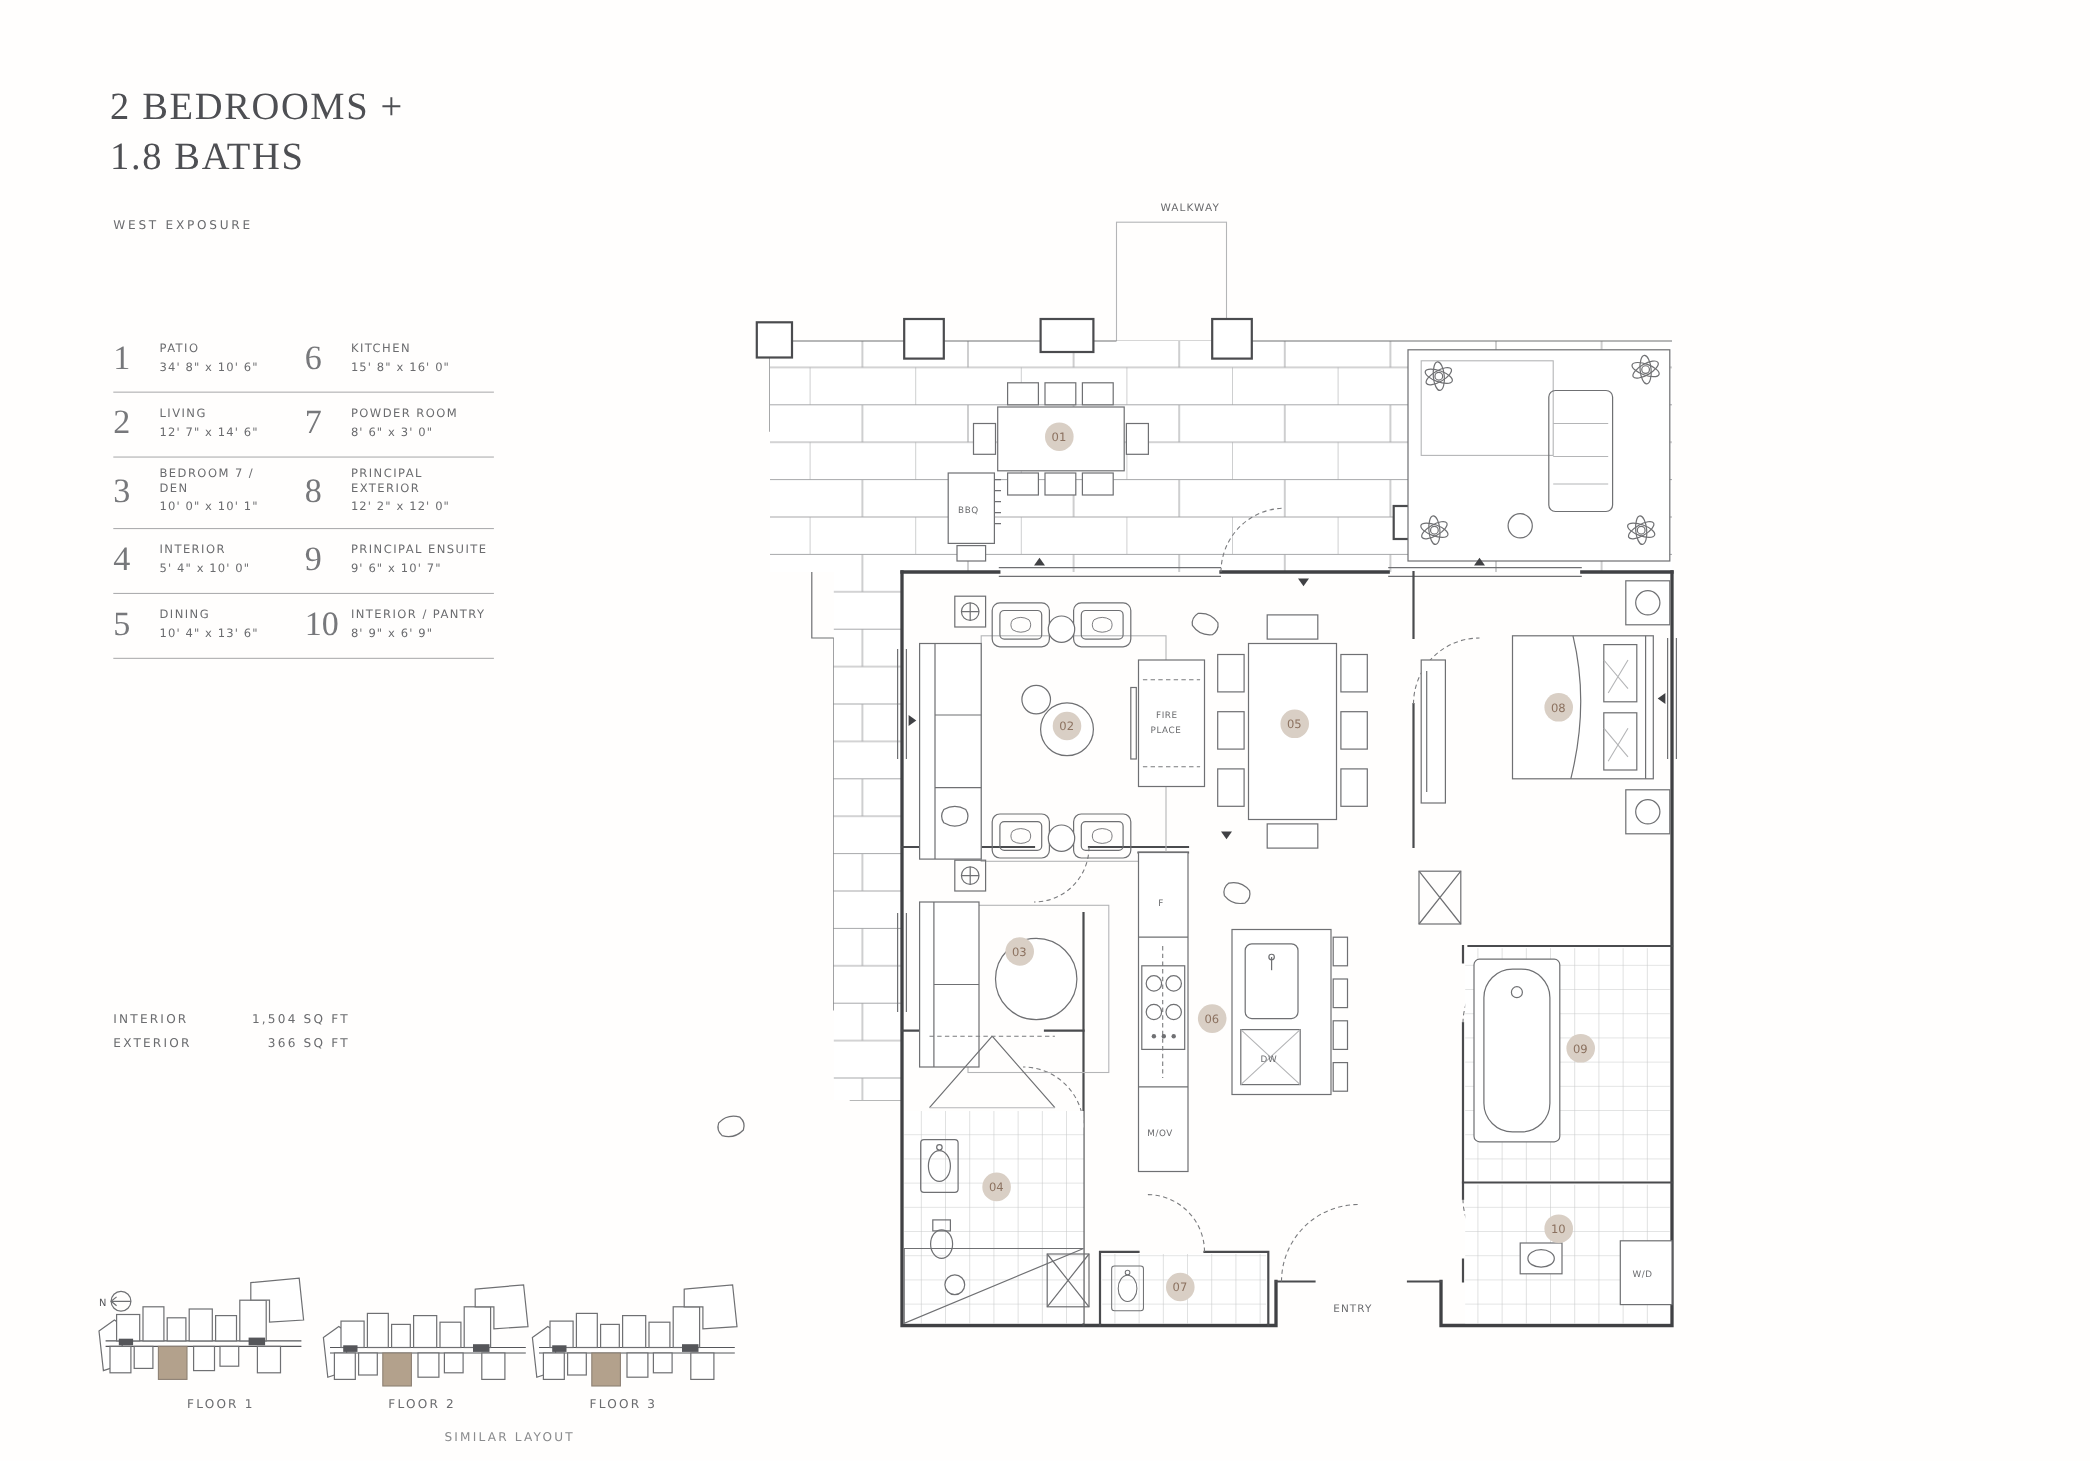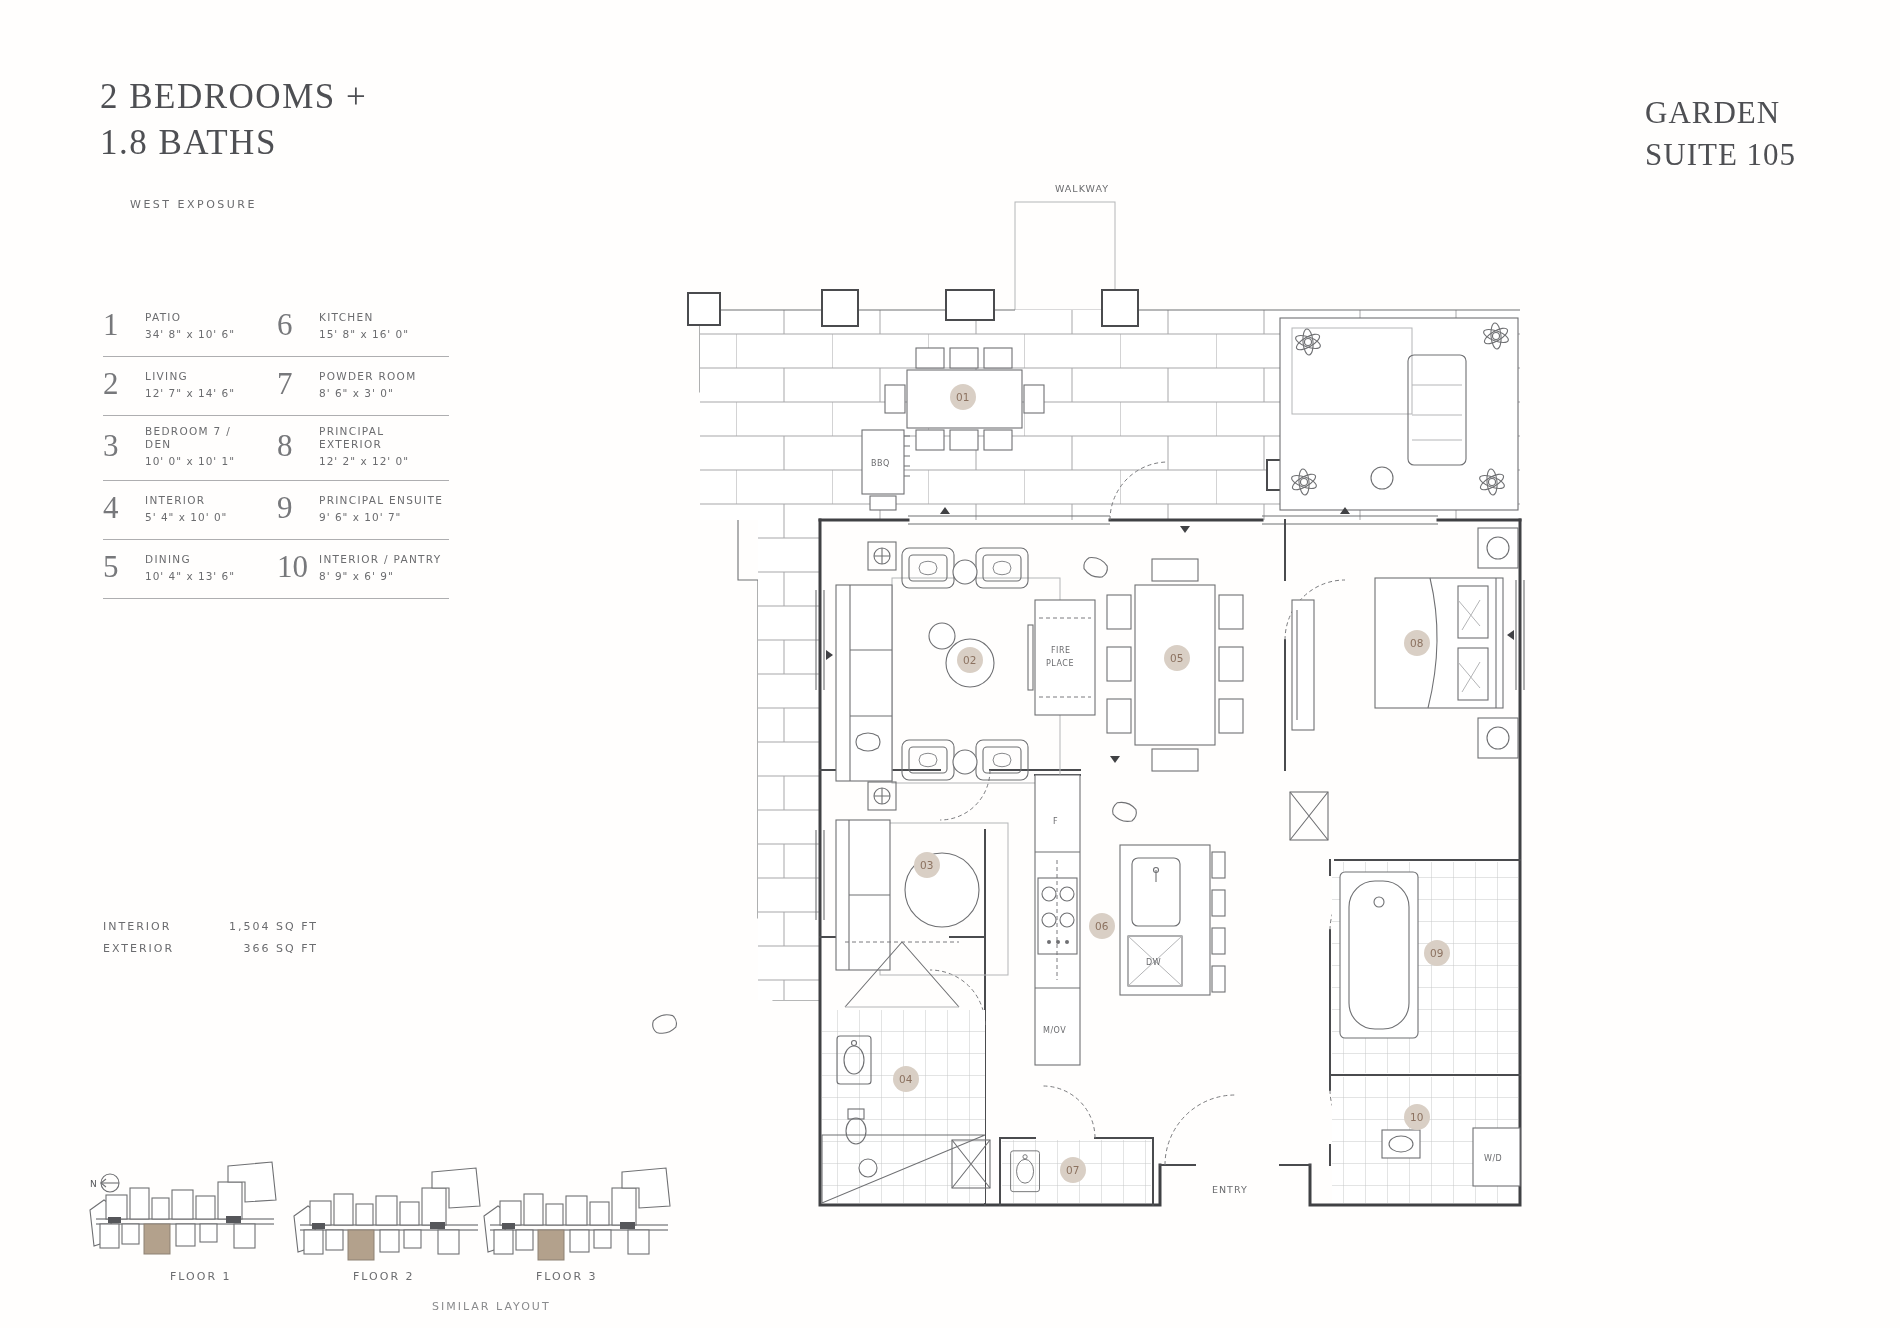--- a/index.html
+++ b/index.html
@@ -1,33 +1,33 @@
 <!DOCTYPE html>
 <html><head>
 <meta charset="utf-8">
 <style>
   html,body{margin:0;padding:0;background:#ffffff;}
   .page{position:relative;width:1900px;height:1328px;background:#fffefd;overflow:hidden;
         font-family:"DejaVu Sans","Liberation Sans",sans-serif;color:#5a5b5e;}
   .serif{font-family:"Liberation Serif","DejaVu Serif",serif;color:#4e4f53;}
   .abs{position:absolute;}
   .title{left:100px;top:74px;font-size:35px;line-height:46px;letter-spacing:1.5px;font-weight:400;}
-  .exposure{left:103px;top:198px;font-size:11px;letter-spacing:2.5px;color:#6b6c6f;margin-left:27px;}
+  .exposure{left:103px;top:198px;font-size:11px;letter-spacing:2.5px;color:#6b6c6f;}
   .suite{left:1645px;top:92px;font-size:31px;line-height:42px;letter-spacing:1px;}
   .legend{left:103px;top:298px;width:346px;}
   .legend-row{display:grid;grid-template-columns:150px 1fr;column-gap:24px;
               padding:9px 0 13px 0;border-bottom:1px solid #aeaeb0;}
   .legend-cell{display:grid;grid-template-columns:42px 1fr;align-items:center;}
   .legend-num{font-family:"Liberation Serif","DejaVu Serif",serif;font-size:31px;font-weight:400;color:#77787b;}
   .legend-name{font-size:10.5px;letter-spacing:1.3px;color:#6b6c6f;line-height:13px;}
   .legend-dims{font-size:10.5px;letter-spacing:1px;color:#6b6c6f;margin-top:4px;}
   .areas{left:103px;top:916px;width:215px;font-size:11px;letter-spacing:2px;color:#6b6c6f;}
   .areas-row{display:flex;justify-content:space-between;line-height:22px;gap:16px;}
   .total{left:100px;top:968px;font-size:40px;letter-spacing:1px;}
-  .keynote{left:432px;top:1300px;font-size:11px;letter-spacing:2px;color:#8a8b8d;}
+  .keynote{left:404px;top:1300px;font-size:11px;letter-spacing:2px;color:#8a8b8d;}
   svg text{font-family:"DejaVu Sans","Liberation Sans",sans-serif;}
   .lbl{font-size:9.5px;letter-spacing:1px;fill:#6b6c6f;}
   .lbl-s{font-size:8px;letter-spacing:.5px;fill:#6b6c6f;}
   .badge-t{font-size:10.5px;fill:#8c7260;}
   .floor-lbl{font-size:11px;letter-spacing:2px;fill:#6b6c6f;}
   .wall{stroke:#404144;stroke-width:3;fill:none;stroke-linecap:square;}
   .wall2{stroke:#4a4b4e;stroke-width:2;fill:none;stroke-linecap:square;}
   .thin{stroke:#6f7073;stroke-width:1.1;fill:none;}
   .lt{stroke:#b4b5b7;stroke-width:1;fill:none;}
   .dash{stroke:#7a7b7e;stroke-width:1;fill:none;stroke-dasharray:4 3;}
@@ -36,24 +36,20 @@
 </head>
 <body>
 
 <div class="page">
 
   <div class="abs serif title">
     <div>2 BEDROOMS +</div>
     <div>1.8 BATHS</div>
   </div>
   <div class="abs exposure">WEST EXPOSURE</div>
-  <div class="abs serif suite">
-    <div>GARDEN</div>
-    <div>SUITE 105</div>
-  </div>
 
   <div class="abs legend">
     <div class="legend-row">
       <div class="legend-cell">
           <div class="legend-num">1</div>
           <div>
             <div class="legend-name">PATIO</div>
             <div class="legend-dims">34' 8" x 10' 6"</div>
           </div>
         </div>

